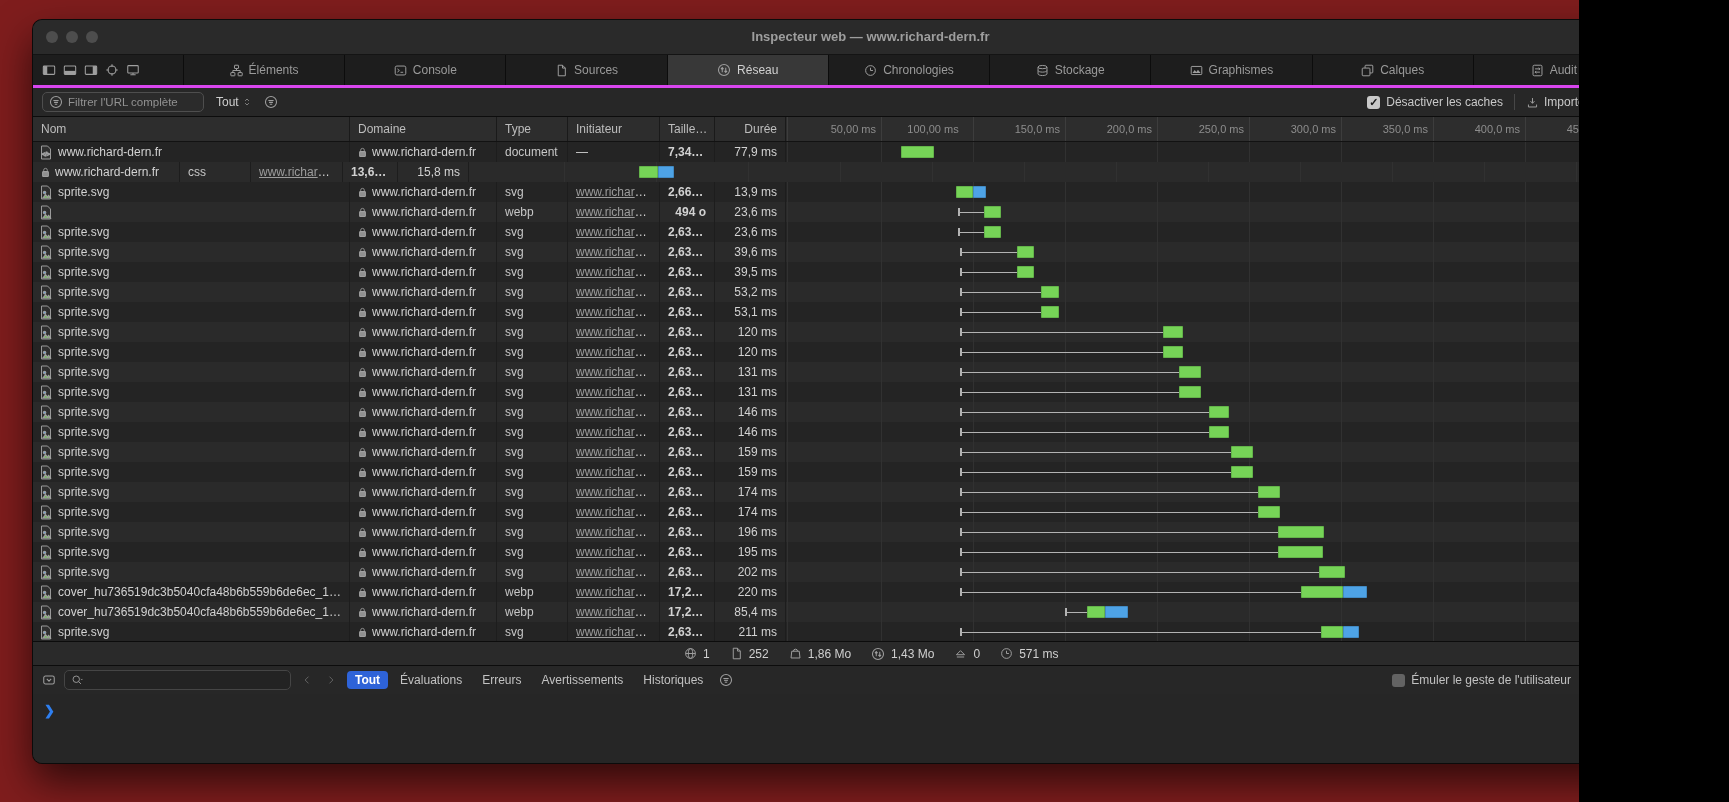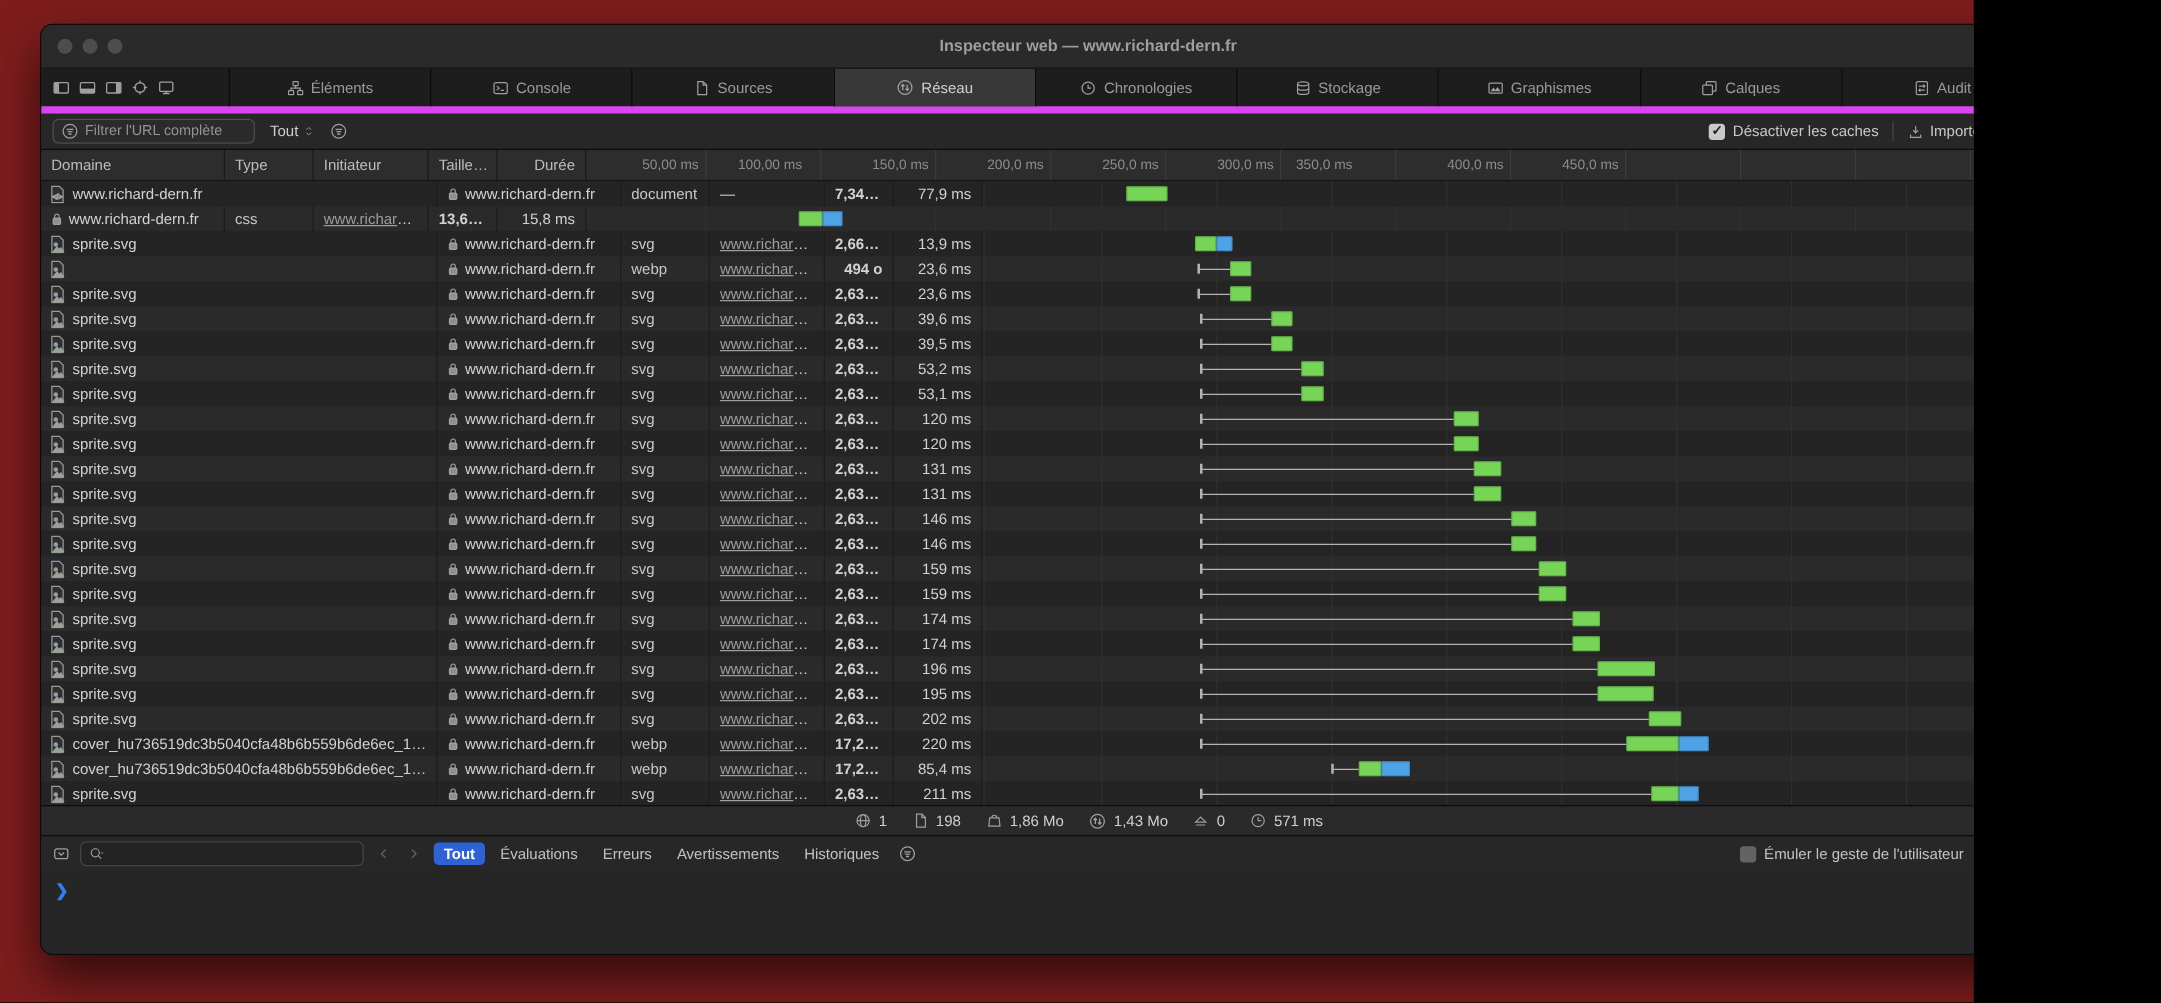--- a/index.html
+++ b/index.html
@@ -5,21 +5,21 @@
   html,body{margin:0;padding:0;background:#000;}
   .screen{position:relative;width:1579px;height:802px;background:#7f1d1d;font-family:"Liberation Sans",sans-serif;overflow:hidden;}
   .window{position:absolute;left:33px;top:20px;width:1675px;height:743px;background:#262626;border-radius:9px;
           box-shadow:0 0 0 1px #0b0b0b,0 18px 40px rgba(0,0,0,.65);overflow:hidden;display:flex;flex-direction:column;}
   
   .titlebar{height:34px;background:#2a2a2a;position:relative;border-bottom:1px solid #141414;flex:none;}
   .traffic{position:absolute;left:13px;top:11px;display:flex;gap:8px;}
   .light{width:12px;height:12px;border-radius:50%;background:#4d4d4d;}
   .title{text-align:center;line-height:34px;color:#9e9e9e;font-size:13px;font-weight:bold;}
   
-  .tabbar{height:30px;background:#1d1d1d;display:flex;align-items:stretch;border-bottom:6px solid #d946ef;flex:none;}
+  .tabbar{height:30px;background:#1d1d1d;display:flex;align-items:stretch;border-bottom:3px solid #d946ef;flex:none;}
   .dockicons{width:132px;flex:none;display:flex;align-items:center;gap:7px;padding:0 9px;}
   .tab{flex:1;display:flex;align-items:center;justify-content:center;gap:6px;color:#9a9a9a;font-size:12px;border-left:1px solid #0c0c0c;cursor:default;}
   .tab.selected{background:#383838;color:#d0d0d0;}
   .tab-iconbtn{width:36px;flex:none;display:flex;align-items:center;justify-content:center;border-left:1px solid #0c0c0c;}
   .icn{display:inline-flex;align-items:center;justify-content:center;line-height:0;}
   .icn svg{stroke:#9f9f9f;fill:none;stroke-width:1.2;}
   
   .netbar{height:28px;background:#272727;display:flex;align-items:center;padding:0 9px;gap:12px;border-bottom:1px solid #0c0c0c;flex:none;}
   .filterpill{width:148px;height:18px;border:1px solid #4e4e4e;border-radius:5px;display:flex;align-items:center;gap:5px;padding:0 6px;color:#929292;font-size:11.5px;background:#2b2b2b;}
   .popupbtn{display:flex;align-items:center;gap:3px;color:#cfcfcf;font-size:12px;}
@@ -297,38 +297,39 @@
               <path d="M6 4V2.5h4V4"></path>
               <path d="M4 4.2l.6 9.3h6.8l.6-9.3"></path>
               <path d="M6.3 7l3.4 3.4M9.7 7l-3.4 3.4"></path>
             </svg>
           </span>
       </div>
     </div>
 
     <div class="tablewrap">
       <div class="thead">
+        <div class="th c-name">Nom</div>
         <div class="th c-dom">Domaine</div>
         <div class="th c-type">Type</div>
         <div class="th c-init">Initiateur</div>
         <div class="th c-size">Taille…</div>
         <div class="th c-dur">Durée</div>
         <div class="th c-wf" id="timeline-head">
           <span class="icn head-collapse">
               <svg width="11" height="11" viewBox="0 0 16 16">
                 <path d="M4.5 10L8 6.5 11.5 10"></path>
               </svg>
             </span>
         <span class="tick-label" style="left: 20px;">50,00 ms</span>
             <span class="tick-label" style="left: 112px; text-align: center;">100,00 ms</span>
             <span class="tick-label" style="left: 204px;">150,0 ms</span>
             <span class="tick-label" style="left: 296px;">200,0 ms</span>
             <span class="tick-label" style="left: 388px;">250,0 ms</span>
             <span class="tick-label" style="left: 480px;">300,0 ms</span>
-            <span class="tick-label" style="left: 543px;">350,0 ms</span>
+            <span class="tick-label" style="left: 572px;">350,0 ms</span>
             <span class="tick-label" style="left: 664px;">400,0 ms</span>
             <span class="tick-label" style="left: 756px;">450,0 ms</span>
           </div>
       </div>
       <div class="tbody" id="rows-host">
           <div class="row">
             <div class="cell nameC">
               <span class="icn">
                 <svg width="12" height="15" viewBox="0 0 12 15">
                   <path d="M1.5 1h6l3 3v10h-9z" stroke="#9a9a9a" fill="#2f2f2f" stroke-width="1"></path>
@@ -1081,21 +1082,21 @@
             </span>
             <span>1</span>
           </div>
           <div class="stat">
             <span class="icn">
               <svg width="13" height="13" viewBox="0 0 16 16">
                 <path d="M4 1.5h5.2L12.7 5v9.5H4z"></path>
                 <path d="M9.2 1.5V5h3.5"></path>
               </svg>
             </span>
-            <span>198</span>
+            <span>252</span>
           </div>
           <div class="stat">
             <span class="icn">
               <svg width="13" height="13" viewBox="0 0 16 16">
                 <path d="M5.5 5.2a2.5 2.5 0 015 0"></path>
                 <path d="M3.4 5.2h9.2l.9 8.3H2.5z"></path>
               </svg>
             </span>
             <span>1,86 Mo</span>
           </div>

